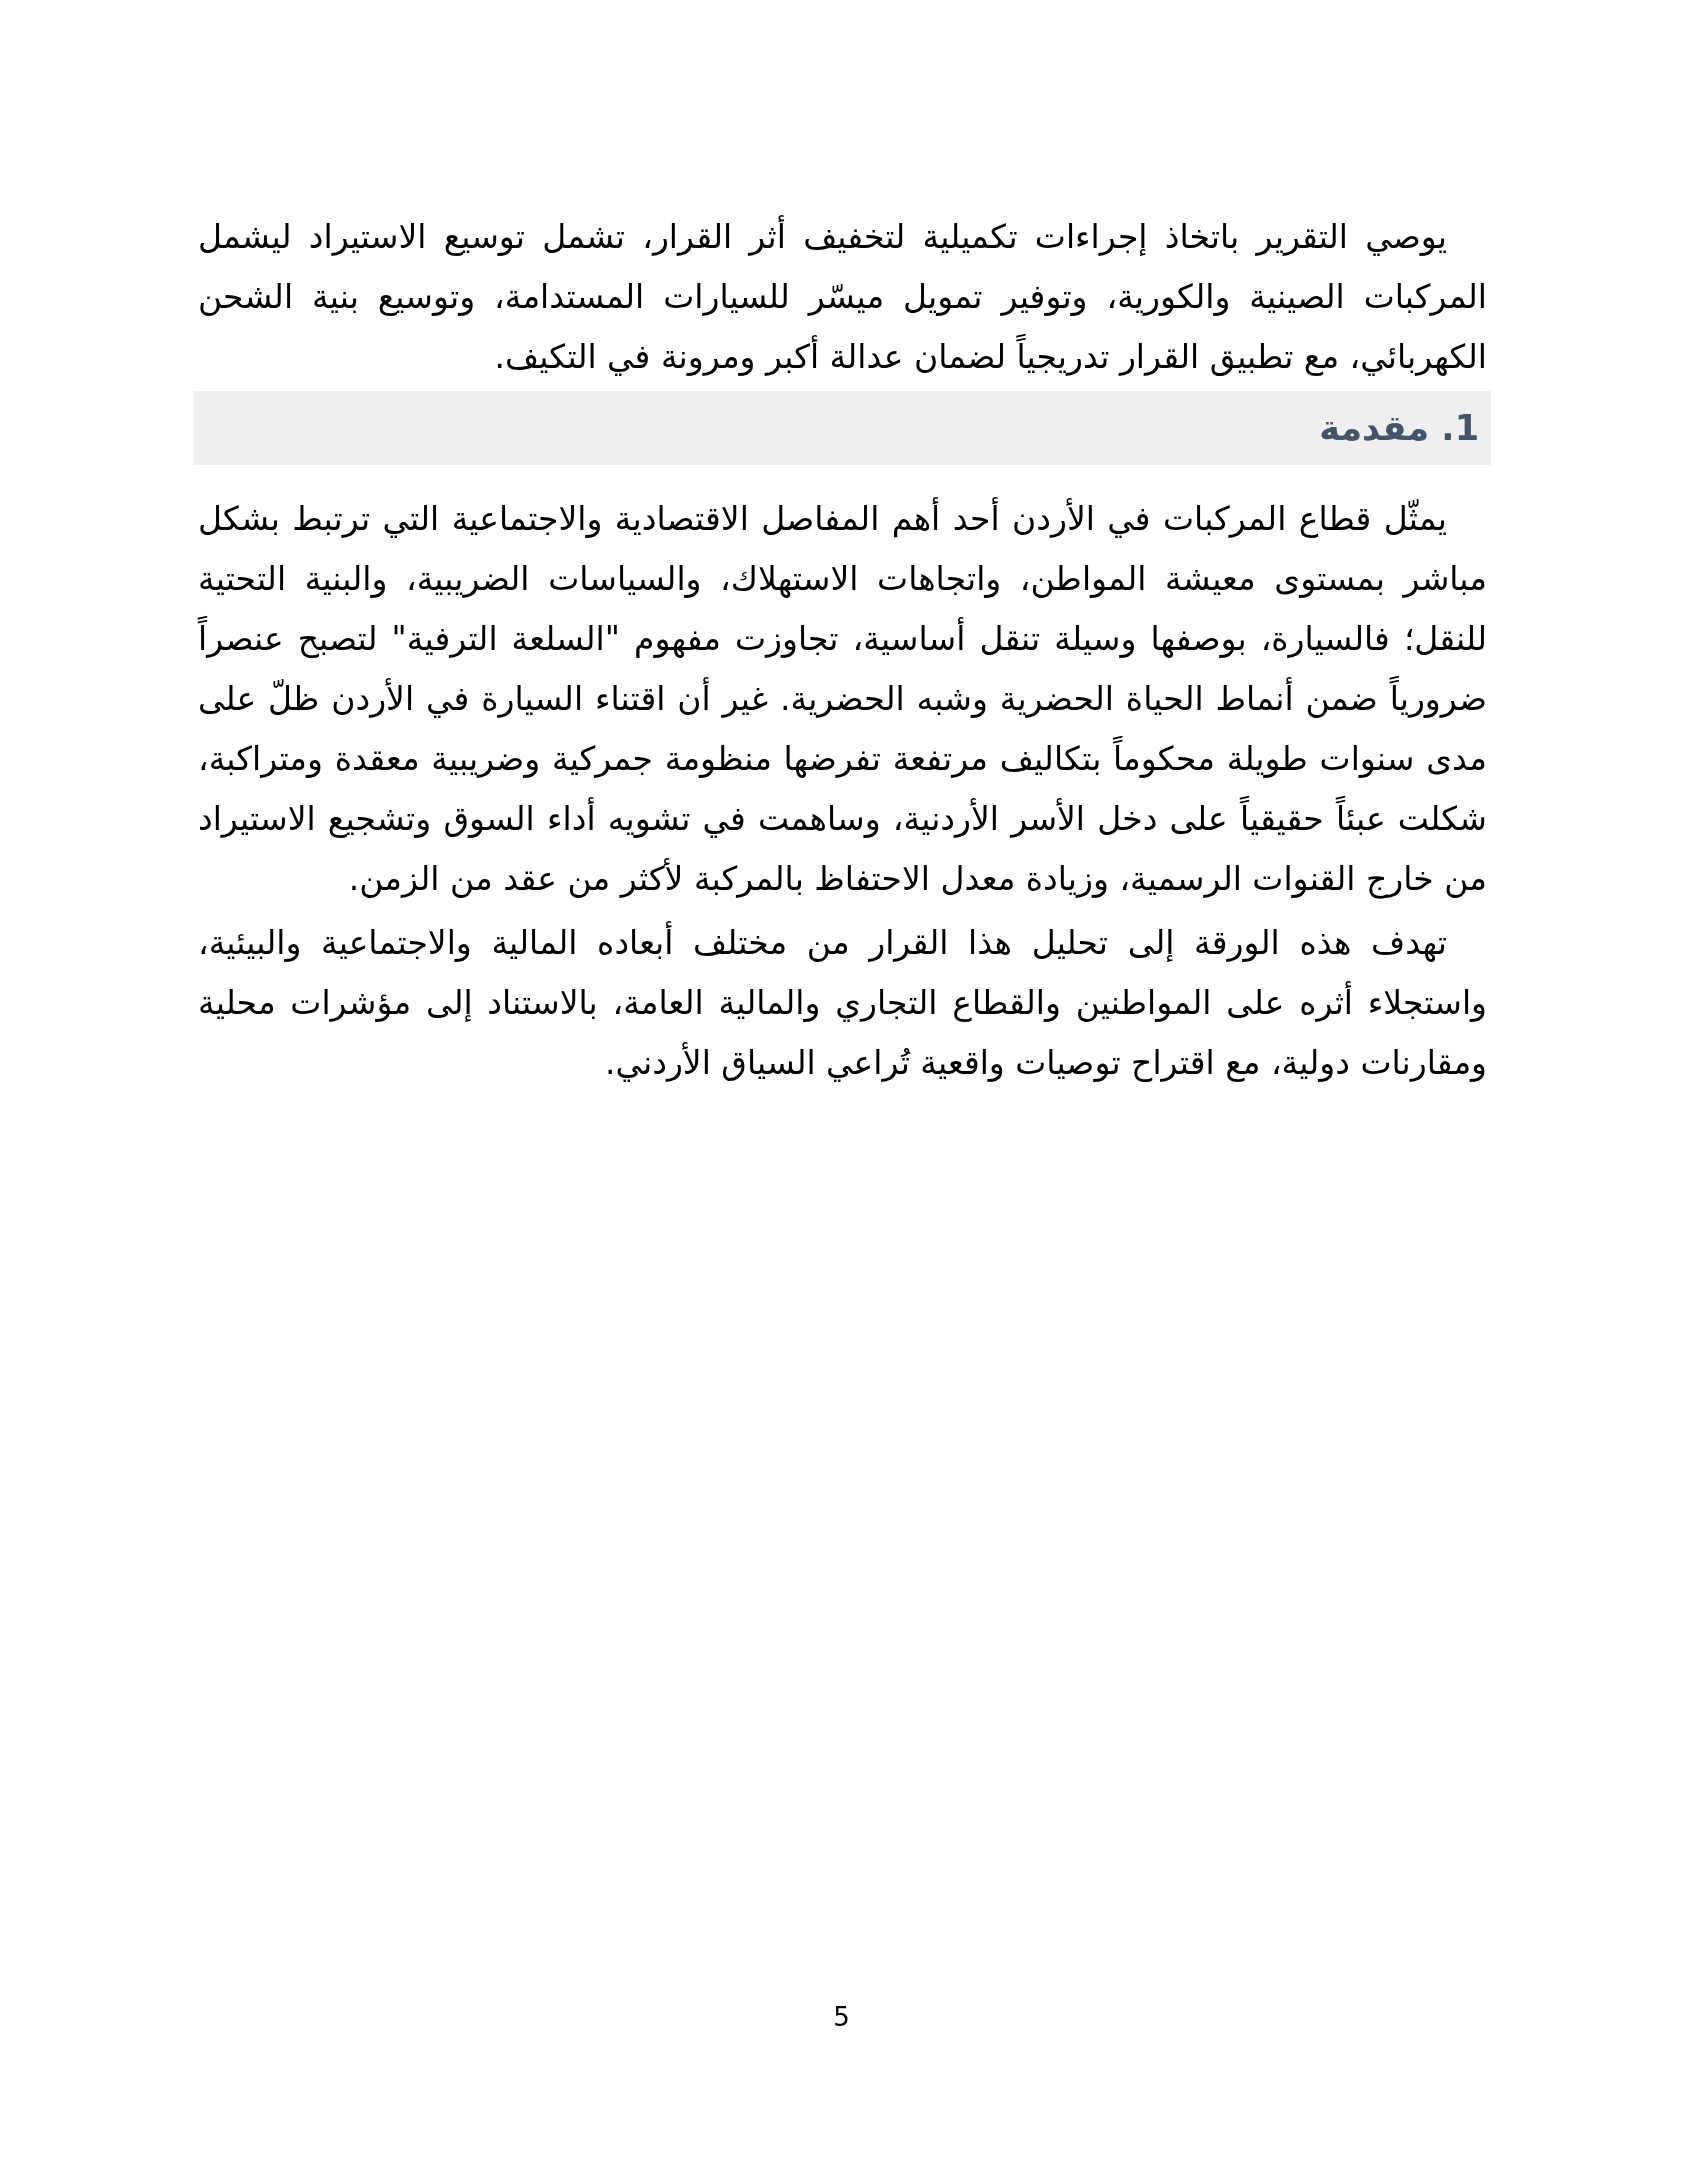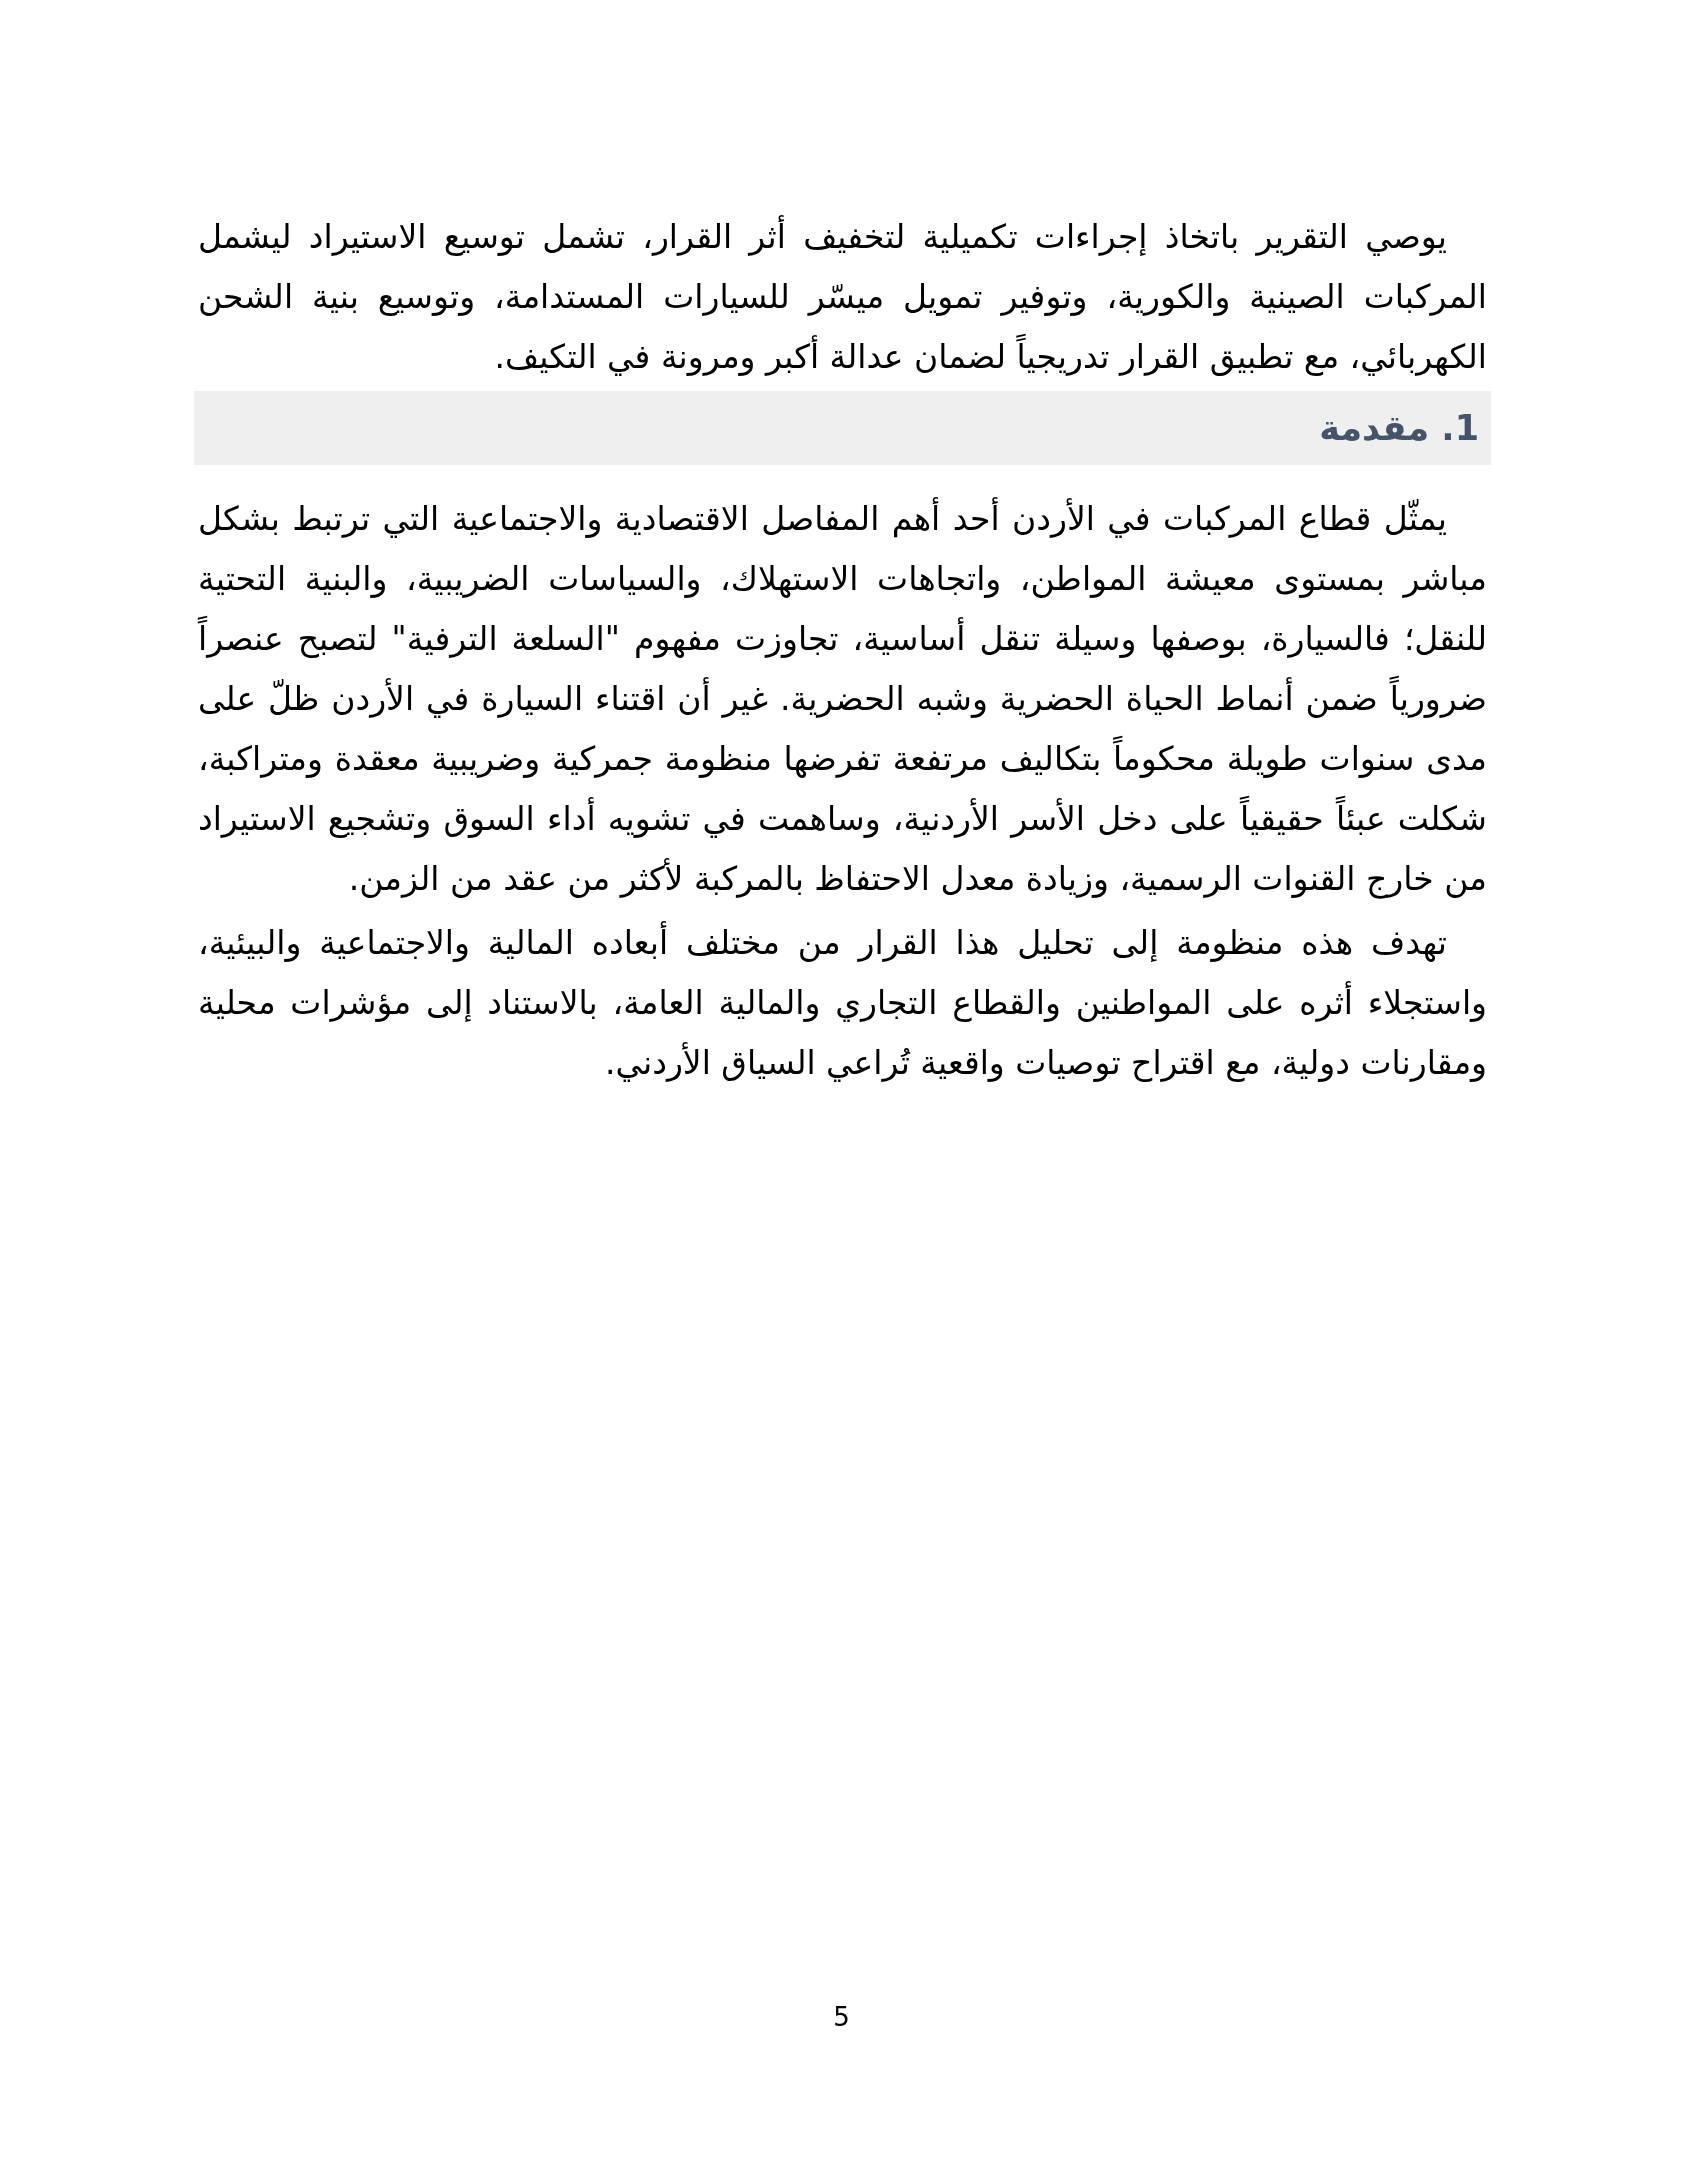--- a/index.html
+++ b/index.html
@@ -64,17 +64,17 @@
 <body>
 
 <div class="page">
   <p class="para">يوصي التقرير باتخاذ إجراءات تكميلية لتخفيف أثر القرار، تشمل توسيع الاستيراد ليشمل المركبات الصينية والكورية، وتوفير تمويل ميسّر للسيارات المستدامة، وتوسيع بنية الشحن الكهربائي، مع تطبيق القرار تدريجياً لضمان عدالة أكبر ومرونة في التكيف.</p>
 
   <div class="heading-box">
     <h2 class="heading">1. مقدمة</h2>
   </div>
 
   <p class="para">يمثّل قطاع المركبات في الأردن أحد أهم المفاصل الاقتصادية والاجتماعية التي ترتبط بشكل مباشر بمستوى معيشة المواطن، واتجاهات الاستهلاك، والسياسات الضريبية، والبنية التحتية للنقل؛ فالسيارة، بوصفها وسيلة تنقل أساسية، تجاوزت مفهوم "السلعة الترفية" لتصبح عنصراً ضرورياً ضمن أنماط الحياة الحضرية وشبه الحضرية. غير أن اقتناء السيارة في الأردن ظلّ على مدى سنوات طويلة محكوماً بتكاليف مرتفعة تفرضها منظومة جمركية وضريبية معقدة ومتراكبة، شكلت عبئاً حقيقياً على دخل الأسر الأردنية، وساهمت في تشويه أداء السوق وتشجيع الاستيراد من خارج القنوات الرسمية، وزيادة معدل الاحتفاظ بالمركبة لأكثر من عقد من الزمن.</p>
-  <p class="para">تهدف هذه منظومة إلى تحليل هذا القرار من مختلف أبعاده المالية والاجتماعية والبيئية، واستجلاء أثره على المواطنين والقطاع التجاري والمالية العامة، بالاستناد إلى مؤشرات محلية ومقارنات دولية، مع اقتراح توصيات واقعية تُراعي السياق الأردني.</p>
+  <p class="para">تهدف هذه الورقة إلى تحليل هذا القرار من مختلف أبعاده المالية والاجتماعية والبيئية، واستجلاء أثره على المواطنين والقطاع التجاري والمالية العامة، بالاستناد إلى مؤشرات محلية ومقارنات دولية، مع اقتراح توصيات واقعية تُراعي السياق الأردني.</p>
 </div>
 
 <div class="page-number">5</div>
 
 
 </body></html>

